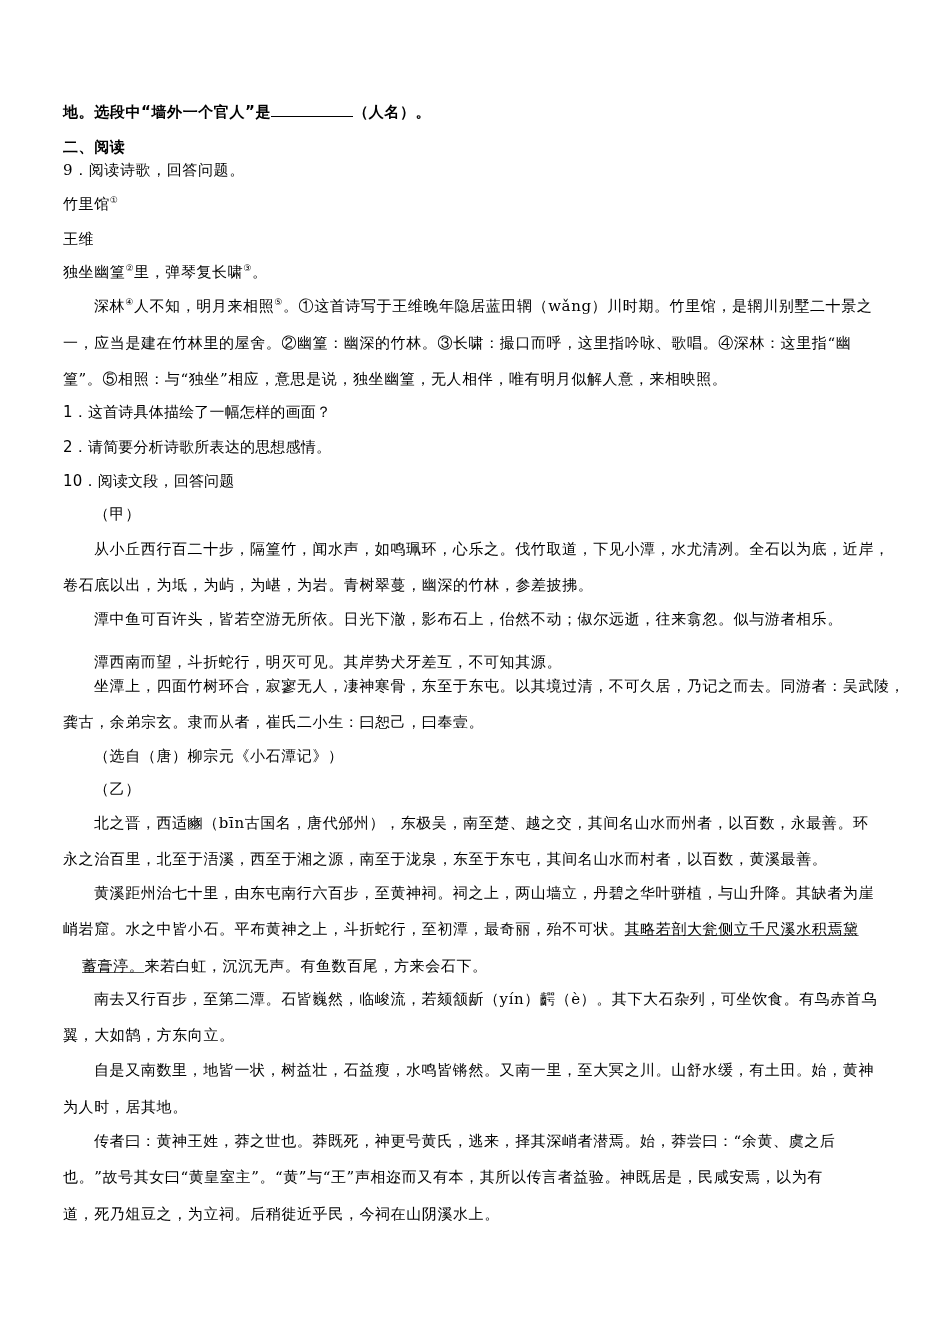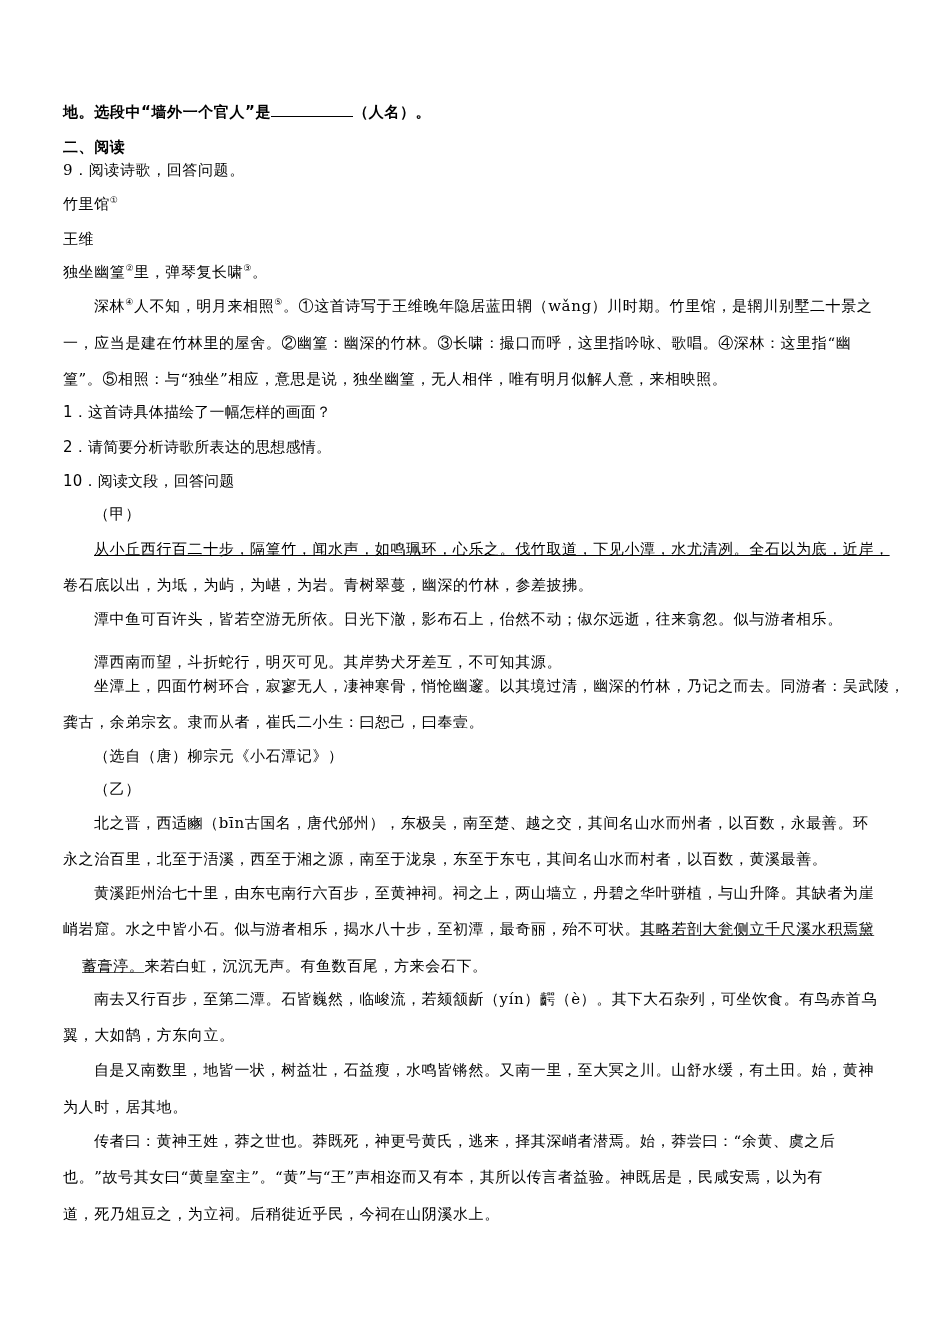--- a/index.html
+++ b/index.html
@@ -50,37 +50,37 @@
   <div class="line" style="top:333px;">一，应当是建在竹林里的屋舍。②幽篁：幽深的竹林。③长啸：撮口而呼，这里指吟咏、歌唱。④深林：这里指“幽</div>
   <div class="line" style="top:369px;">篁”。⑤相照：与“独坐”相应，意思是说，独坐幽篁，无人相伴，唯有明月似解人意，来相映照。</div>
 
   <div class="line q" style="top:402px;">1．这首诗具体描绘了一幅怎样的画面？</div>
   <div class="line q" style="top:437px;">2．请简要分析诗歌所表达的思想感情。</div>
 
   <div class="line q" style="top:471px;">10．阅读文段，回答问题</div>
 
   <div class="line indent" style="top:504px;">（甲）</div>
 
-  <div class="line indent" style="top:539px;text-decoration:underline;">从小丘西行百二十步，隔篁竹，闻水声，如鸣珮环，心乐之。伐竹取道，下见小潭，水尤清冽。全石以为底，近岸，</div>
+  <div class="line indent" style="top:539px;">从小丘西行百二十步，隔篁竹，闻水声，如鸣珮环，心乐之。伐竹取道，下见小潭，水尤清冽。全石以为底，近岸，</div>
   <div class="line" style="top:575px;">卷石底以出，为坻，为屿，为嵁，为岩。青树翠蔓，幽深的竹林，参差披拂。</div>
   <div class="line indent" style="top:609px;">潭中鱼可百许头，皆若空游无所依。日光下澈，影布石上，佁然不动；俶尔远逝，往来翕忽。似与游者相乐。</div>
   <div class="line indent" style="top:642px;margin-top:10px;">潭西南而望，斗折蛇行，明灭可见。其岸势犬牙差互，不可知其源。</div>
-  <div class="line indent" style="top:676px;">坐潭上，四面竹树环合，寂寥无人，凄神寒骨，悄怆幽邃。以其境过清，幽深的竹林，乃记之而去。同游者：吴武陵，</div>
+  <div class="line indent" style="top:676px;">坐潭上，四面竹树环合，寂寥无人，凄神寒骨，东至于东屯。以其境过清，不可久居，乃记之而去。同游者：吴武陵，</div>
   <div class="line" style="top:712px;">龚古，余弟宗玄。隶而从者，崔氏二小生：曰恕己，曰奉壹。</div>
 
   <div class="line indent" style="top:746px;">（选自（唐）柳宗元《小石潭记》）</div>
 
   <div class="line indent" style="top:779px;">（乙）</div>
 
   <div class="line indent" style="top:813px;">北之晋，西适豳（bīn古国名，唐代邠州），东极吴，南至楚、越之交，其间名山水而州者，以百数，永最善。环</div>
   <div class="line" style="top:849px;">永之治百里，北至于浯溪，西至于湘之源，南至于泷泉，东至于东屯，其间名山水而村者，以百数，黄溪最善。</div>
   <div class="line indent" style="top:883px;">黄溪距州治七十里，由东屯南行六百步，至黄神祠。祠之上，两山墙立，丹碧之华叶骈植，与山升降。其缺者为崖</div>
 
   <div class="line" style="top:919px;">
-    <span>峭岩窟。水之中皆小石。似与游者相乐，揭水八十步，至初潭，最奇丽，殆不可状。</span><span class="u">其略若剖大瓮侧立千尺溪水积焉黛</span>
+    <span>峭岩窟。水之中皆小石。平布黄神之上，斗折蛇行，至初潭，最奇丽，殆不可状。</span><span class="u">其略若剖大瓮侧立千尺溪水积焉黛</span>
   </div>
   <div class="line" style="top:956px;margin-left:19px;">
     <span class="u">蓄膏渟。</span><span>来若白虹，沉沉无声。有鱼数百尾，方来会石下。</span>
   </div>
 
   <div class="line indent" style="top:989px;">南去又行百步，至第二潭。石皆巍然，临峻流，若颏颔龂（yín）齶（è）。其下大石杂列，可坐饮食。有鸟赤首乌</div>
   <div class="line" style="top:1025px;">翼，大如鹄，方东向立。</div>
   <div class="line indent" style="top:1060px;">自是又南数里，地皆一状，树益壮，石益瘦，水鸣皆锵然。又南一里，至大冥之川。山舒水缓，有土田。始，黄神</div>
   <div class="line" style="top:1097px;">为人时，居其地。</div>
   <div class="line" style="top:1167px;">也。”故号其女曰“黄皇室主”。“黄”与“王”声相迩而又有本，其所以传言者益验。神既居是，民咸安焉，以为有</div>

